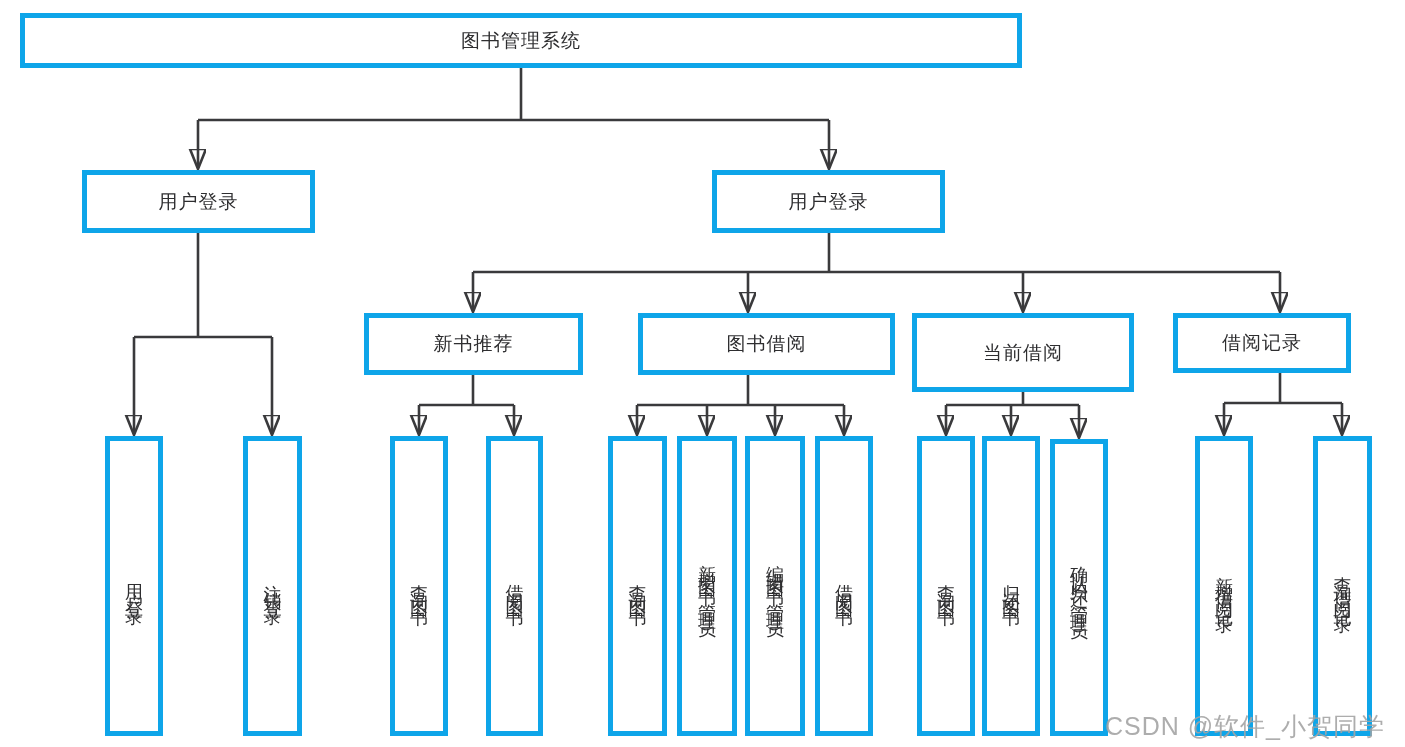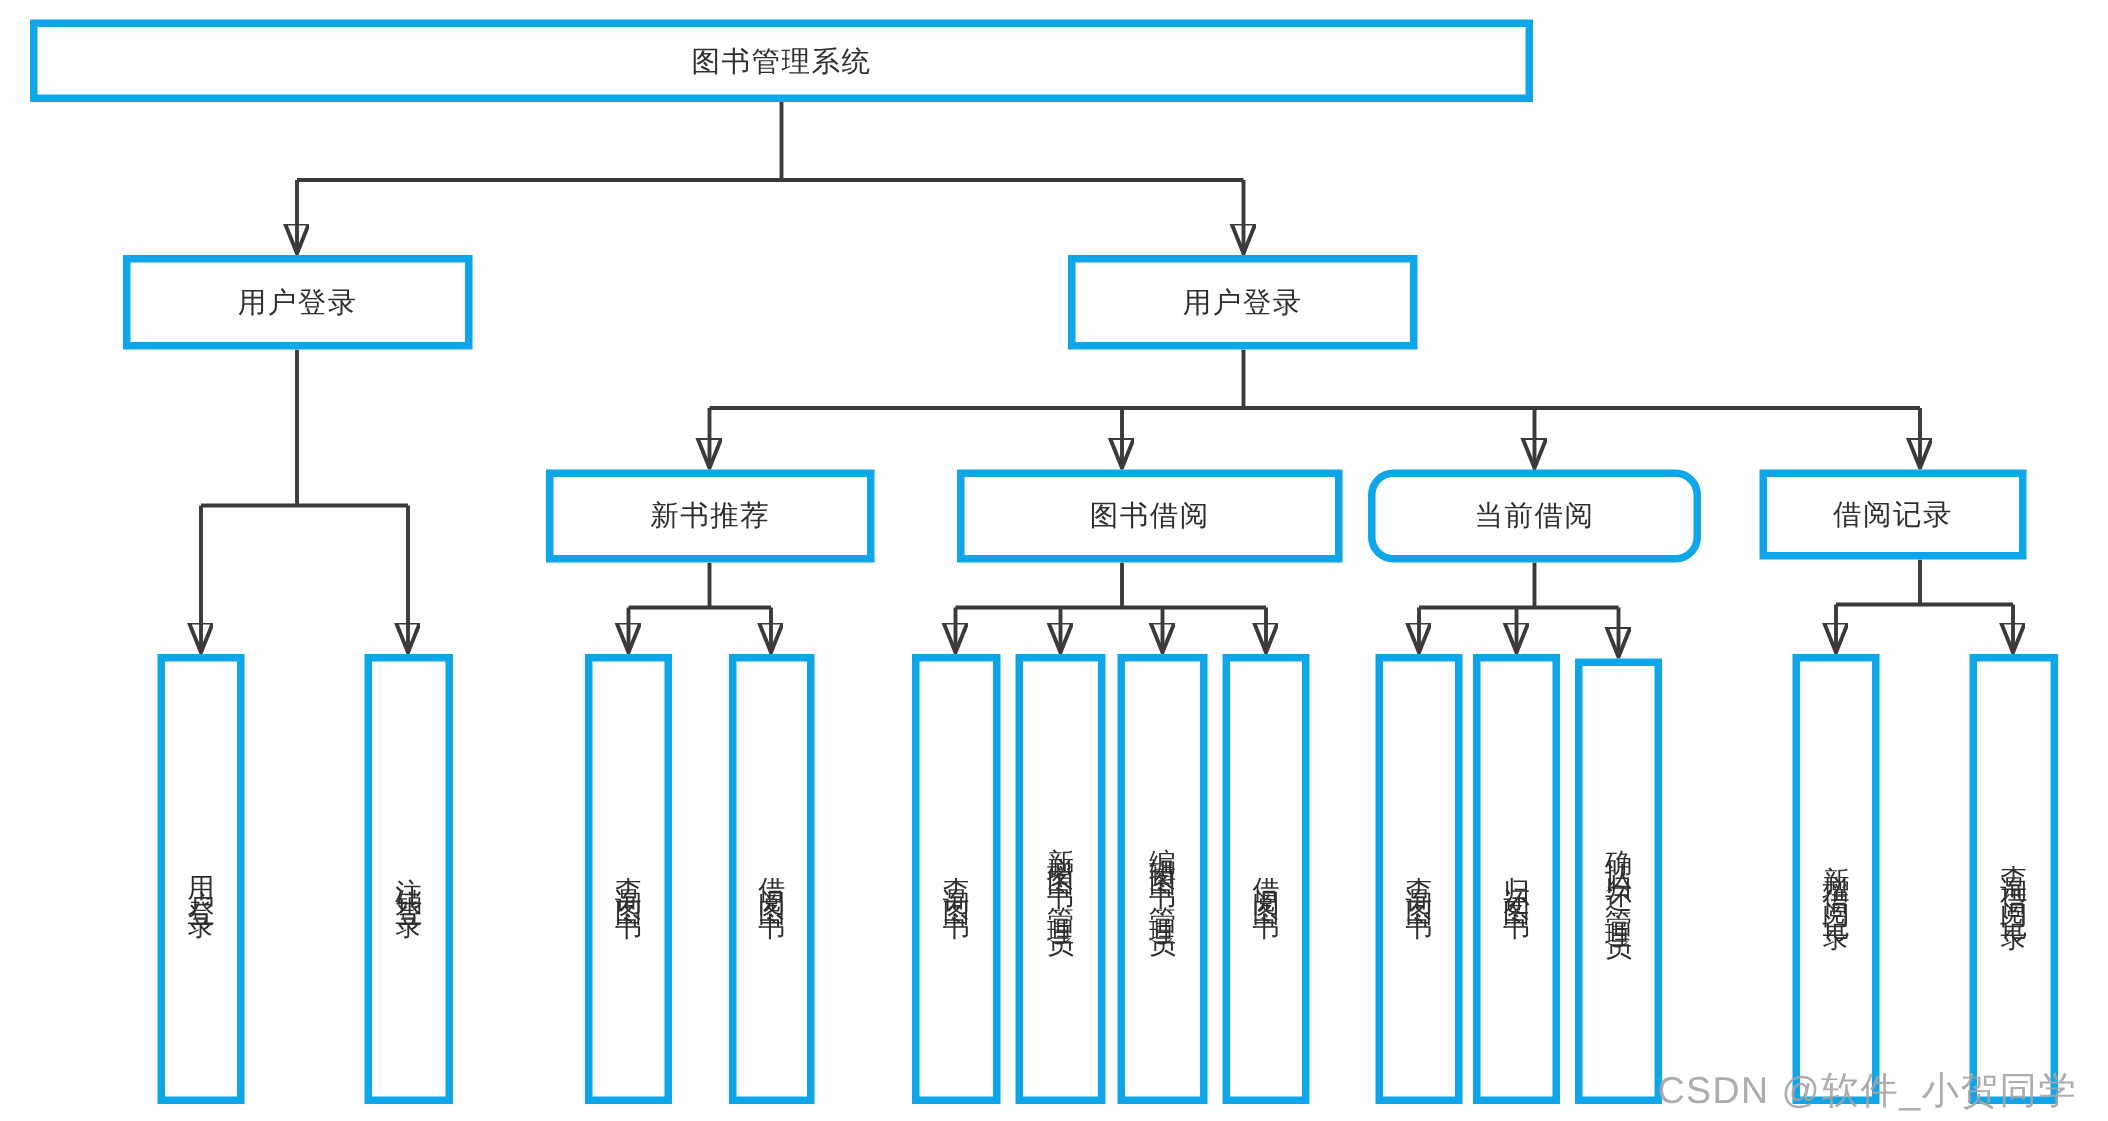--- a/index.html
+++ b/index.html
@@ -116,21 +116,21 @@
   <div class="box" style="left:712px;top:170px;width:233px;height:63px;">
     <span class="h-label">用户登录</span>
   </div>
 
   <div class="box" style="left:364px;top:313px;width:219px;height:62px;">
     <span class="h-label">新书推荐</span>
   </div>
   <div class="box" style="left:638px;top:313px;width:257px;height:62px;">
     <span class="h-label">图书借阅</span>
   </div>
-  <div class="box" style="left:912px;top:313px;width:222px;height:62px;border-radius:17px;">
+  <div class="box" style="left:912px;top:313px;width:222px;height:79px;">
     <span class="h-label">当前借阅</span>
   </div>
   <div class="box" style="left:1173px;top:313px;width:178px;height:60px;">
     <span class="h-label">借阅记录</span>
   </div>
 
   <div class="box leaf" style="left:105px;top:436px;width:58px;height:300px;">
     <span class="v-label">用户登录</span>
   </div>
   <div class="box leaf" style="left:243px;top:436px;width:59px;height:300px;">

